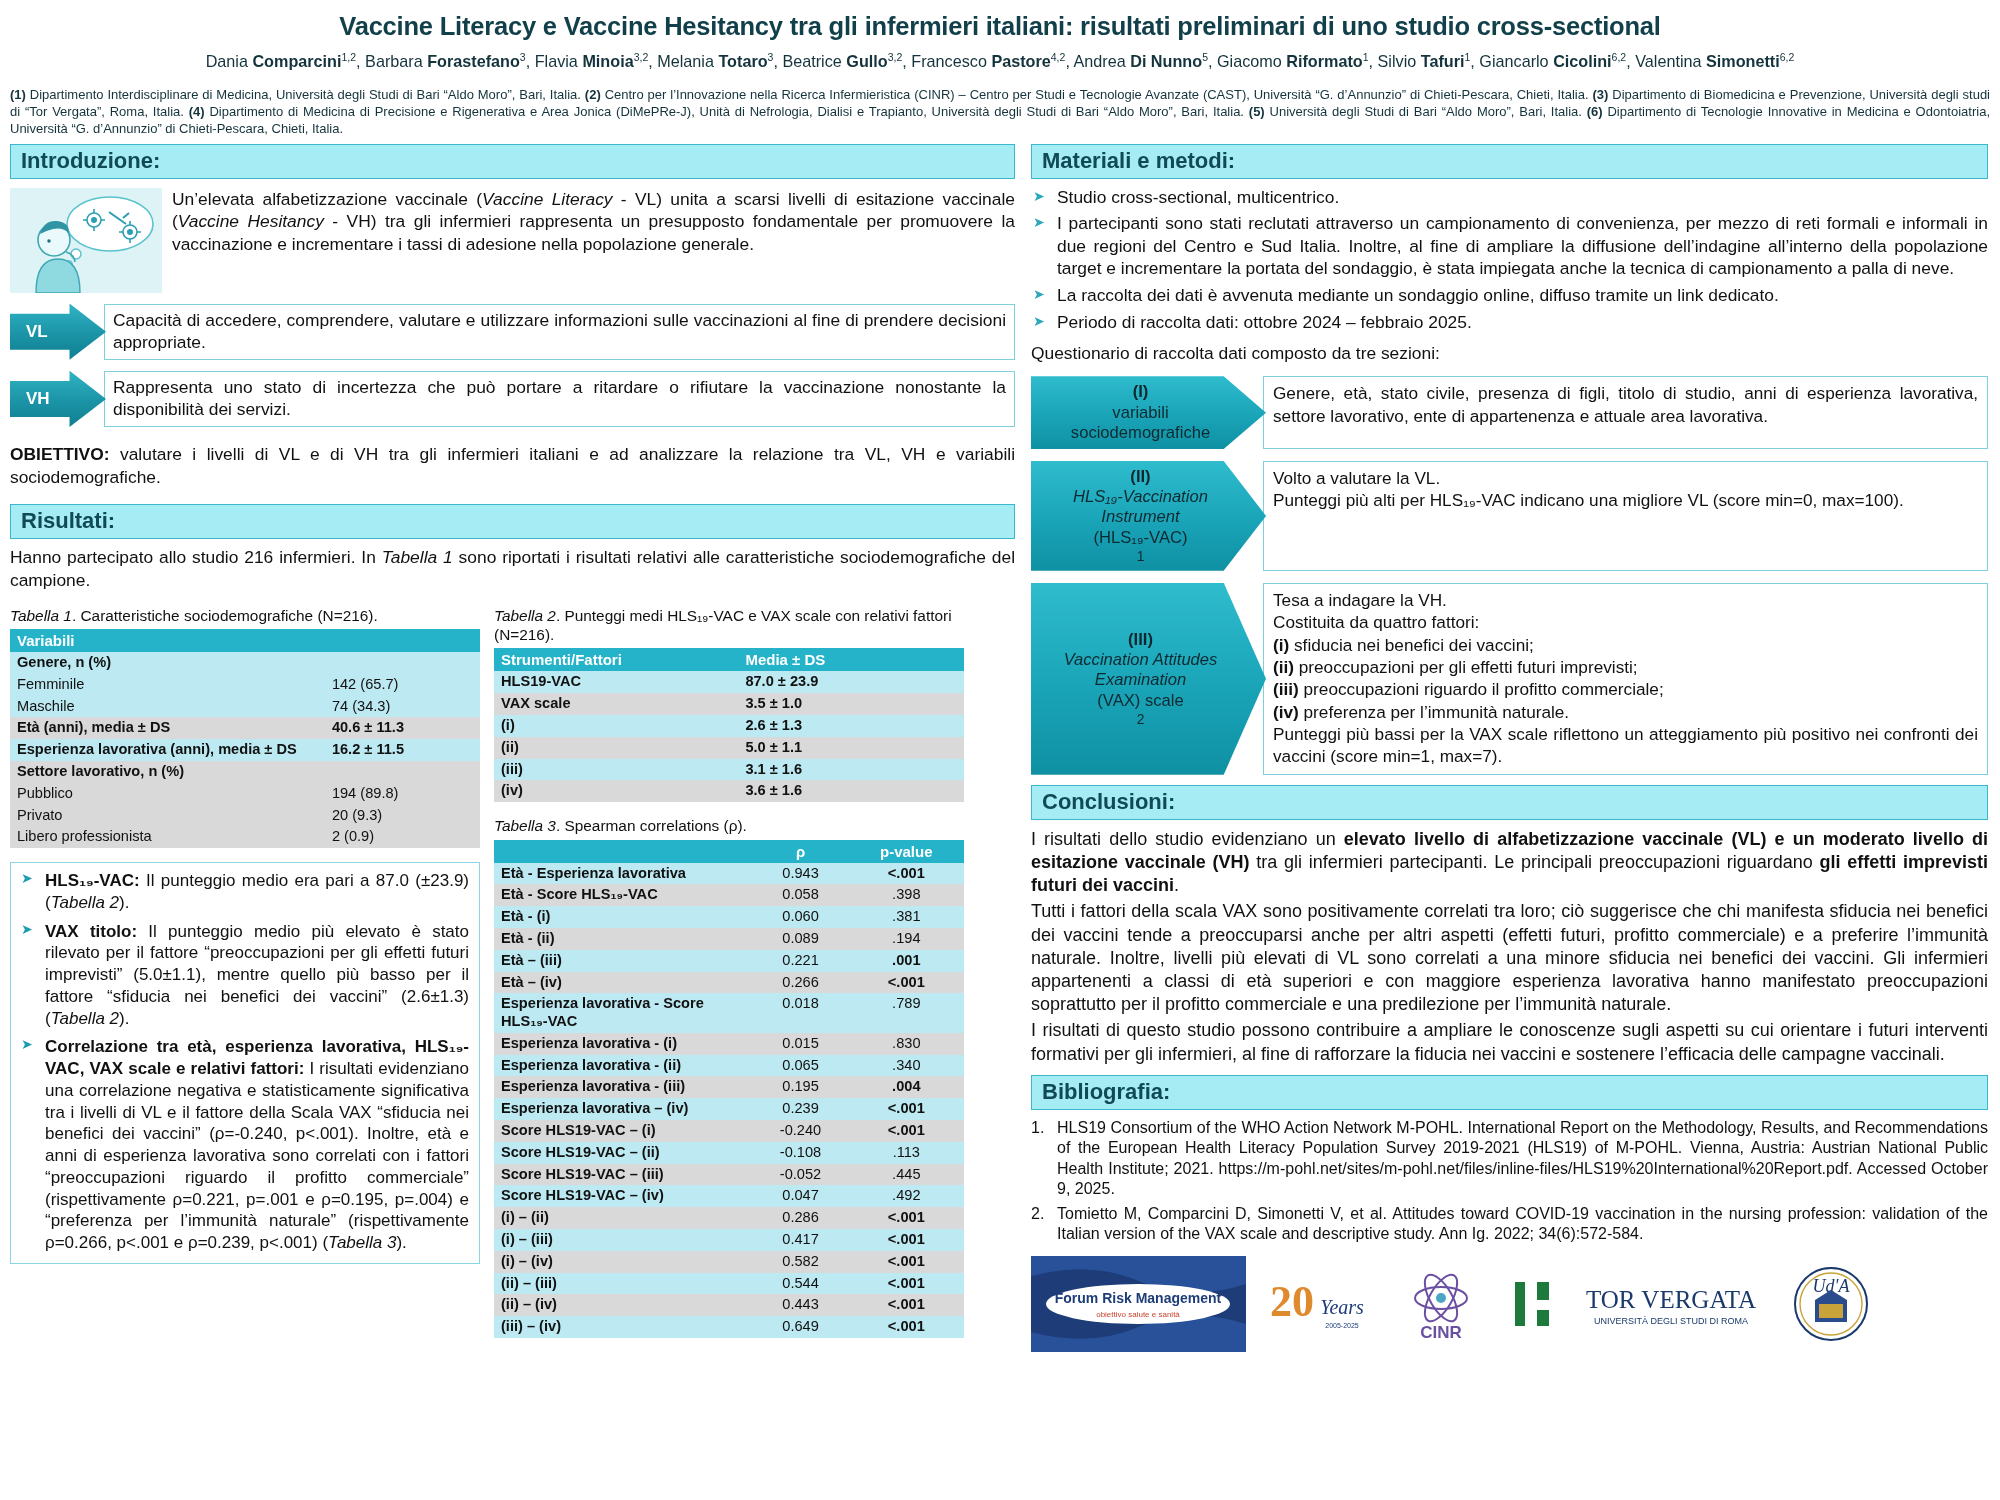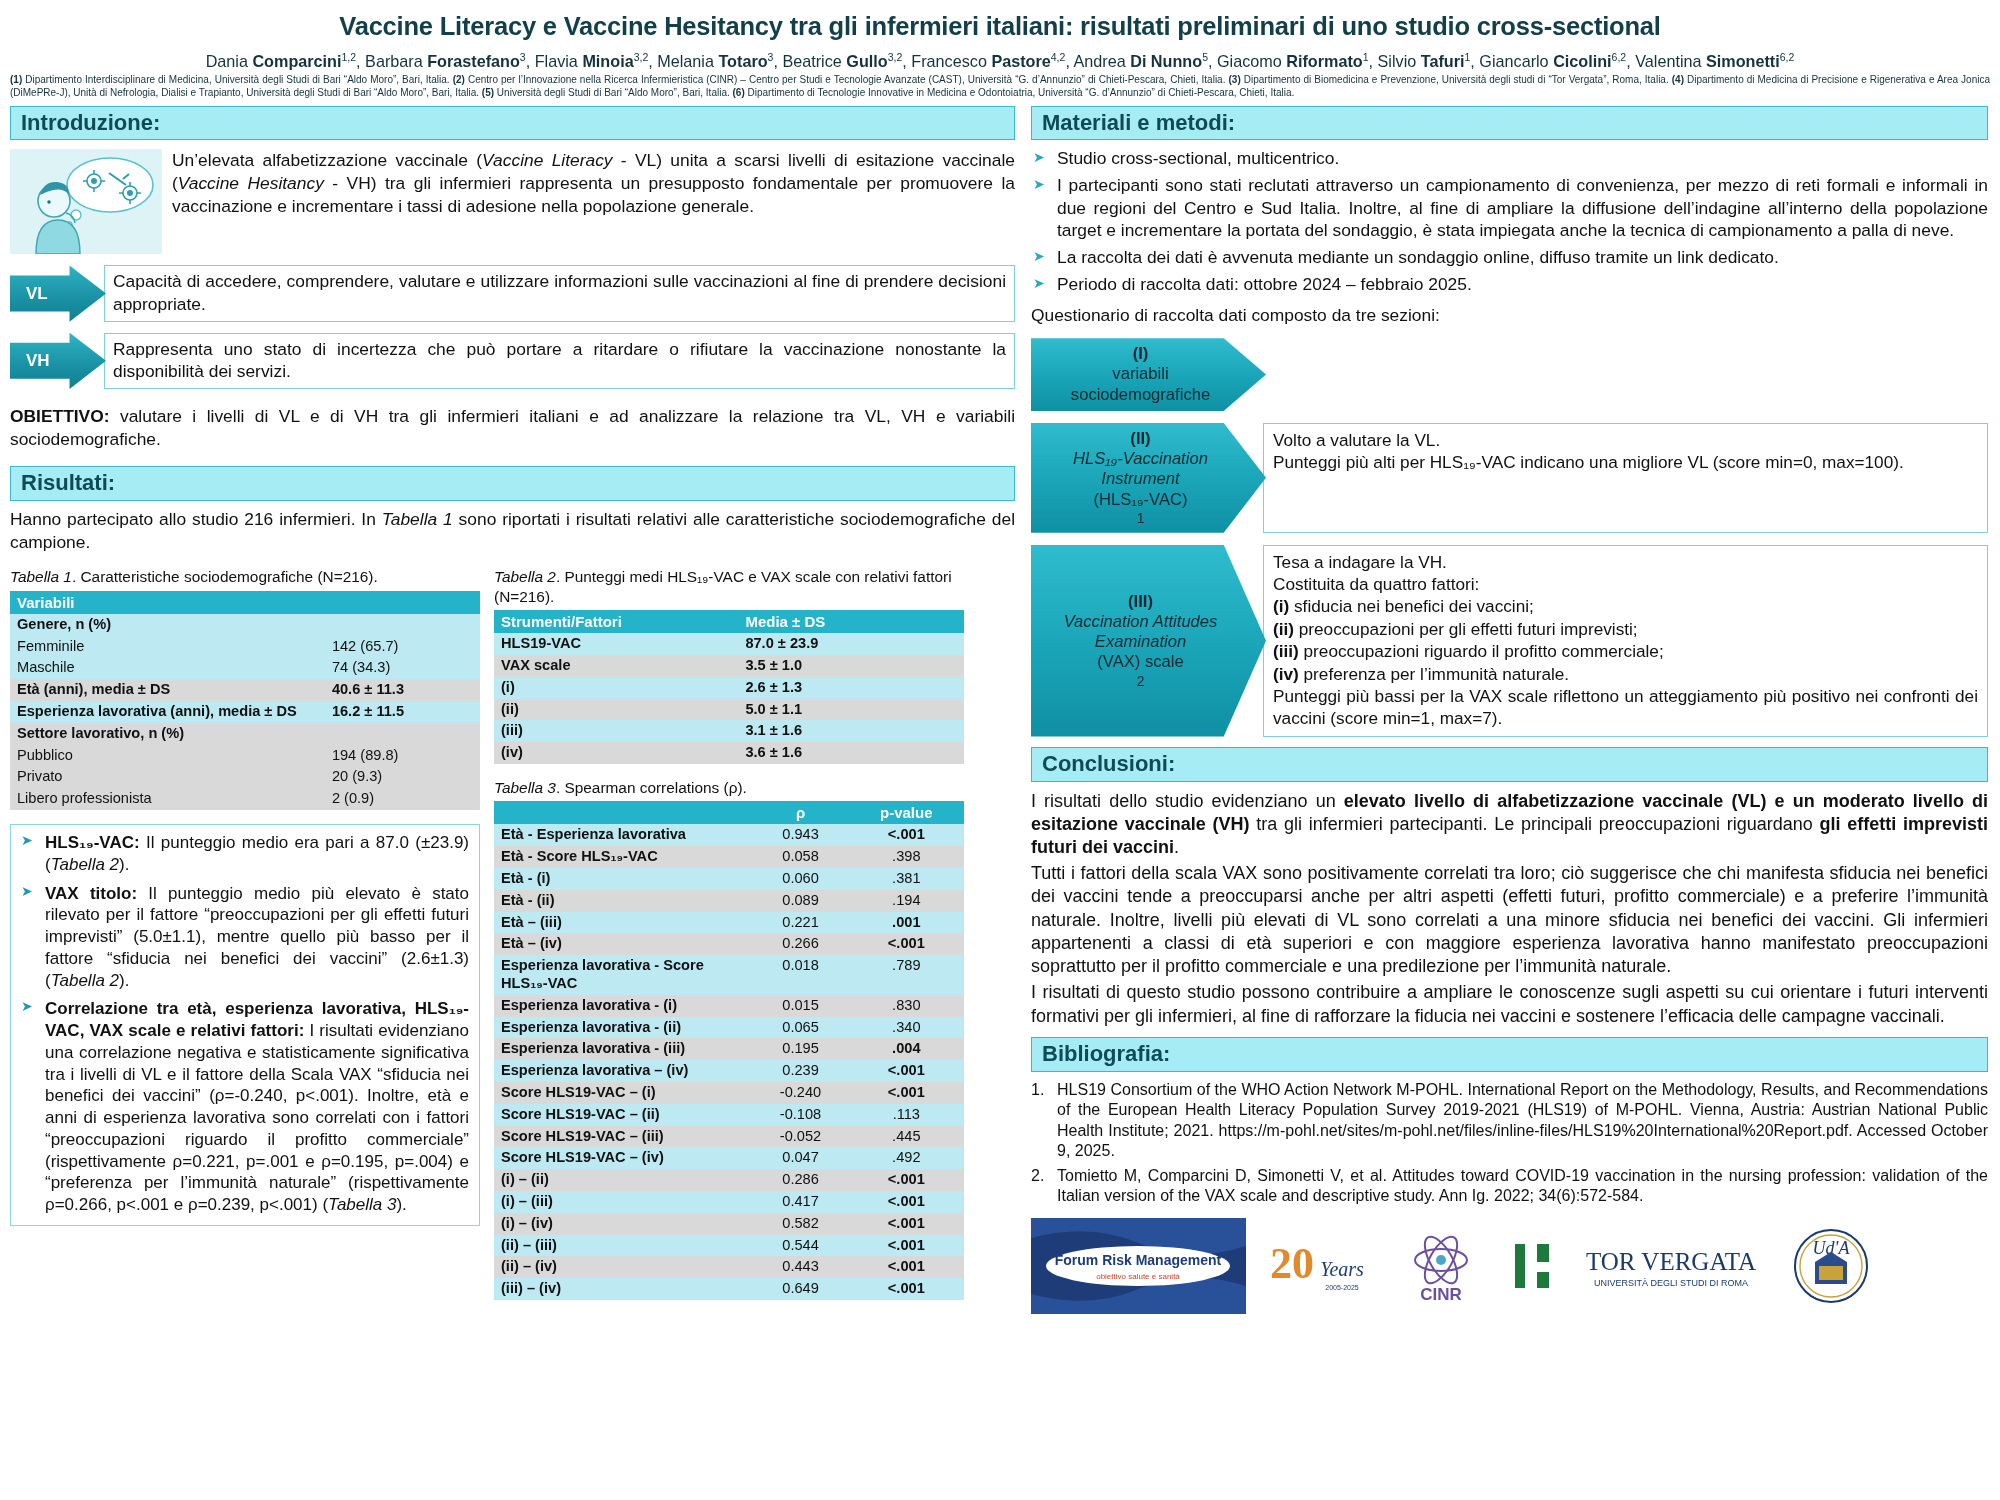--- a/index.html
+++ b/index.html
@@ -25,24 +25,24 @@
   .authors {
     text-align: center;
     font-size: 16.2px;
     color: #14333c;
     margin-top: 10px;
     line-height: 1.2;
   }
   .authors b { font-weight: bold; }
   .authors sup { font-size: 10.5px; }
   .affil {
-    font-size: 10px;
+    font-size: 13px;
     color: #14333c;
     line-height: 1.32;
-    margin-top: 1px;
+    margin-top: 14px;
     text-align: justify;
   }
   .affil b { font-weight: bold; }
 
   
   .cols { display: flex; gap: 16px; margin-top: 6px; }
   .colL { width: 1005px; }
   .colR { width: 957px; }
 
   
@@ -466,20 +466,21 @@
           <li>Studio cross-sectional, multicentrico.</li>
           <li>I partecipanti sono stati reclutati attraverso un campionamento di convenienza, per mezzo di reti formali e informali in due regioni del Centro e Sud Italia. Inoltre, al fine di ampliare la diffusione dell’indagine all’interno della popolazione target e incrementare la portata del sondaggio, è stata impiegata anche la tecnica di campionamento a palla di neve.</li>
           <li>La raccolta dei dati è avvenuta mediante un sondaggio online, diffuso tramite un link dedicato.</li>
           <li>Periodo di raccolta dati: ottobre  2024 – febbraio 2025.</li>
         </ul>
       <div class="q-line">Questionario di raccolta dati composto da tre sezioni:</div>
 
       <div>
           <div class="sec-row">
             <div class="sec-arrow"><b>(I)</b> variabili<br>sociodemografiche</div>
+            <div class="sec-box">Genere, età, stato civile, presenza di figli, titolo di studio, anni di esperienza lavorativa, settore lavorativo, ente di appartenenza e attuale area lavorativa.</div>
           </div>
           <div class="sec-row">
             <div class="sec-arrow"><b>(II)</b> <i>HLS₁₉-Vaccination Instrument</i> (HLS₁₉-VAC)<sup>1</sup></div>
             <div class="sec-box">Volto a valutare la VL.<br>Punteggi più alti per HLS₁₉-VAC indicano una migliore VL (score min=0, max=100).</div>
           </div>
           <div class="sec-row">
             <div class="sec-arrow"><b>(III)</b> <i>Vaccination Attitudes Examination</i> (VAX) scale<sup>2</sup></div>
             <div class="sec-box">Tesa a indagare la VH.<br>Costituita da quattro fattori:<br><b>(i)</b> sfiducia nei benefici dei vaccini;<br><b>(ii)</b> preoccupazioni per gli effetti futuri imprevisti;<br><b>(iii)</b> preoccupazioni riguardo il profitto commerciale;<br><b>(iv)</b> preferenza per l’immunità naturale.<br>Punteggi più bassi per la VAX scale riflettono un atteggiamento più positivo nei confronti dei vaccini (score min=1, max=7).</div>
           </div>
         </div>

